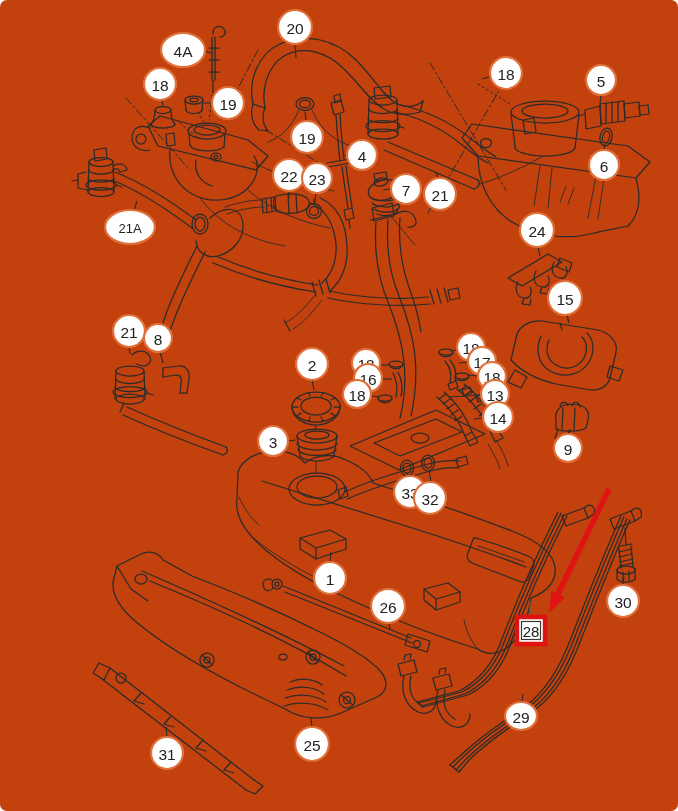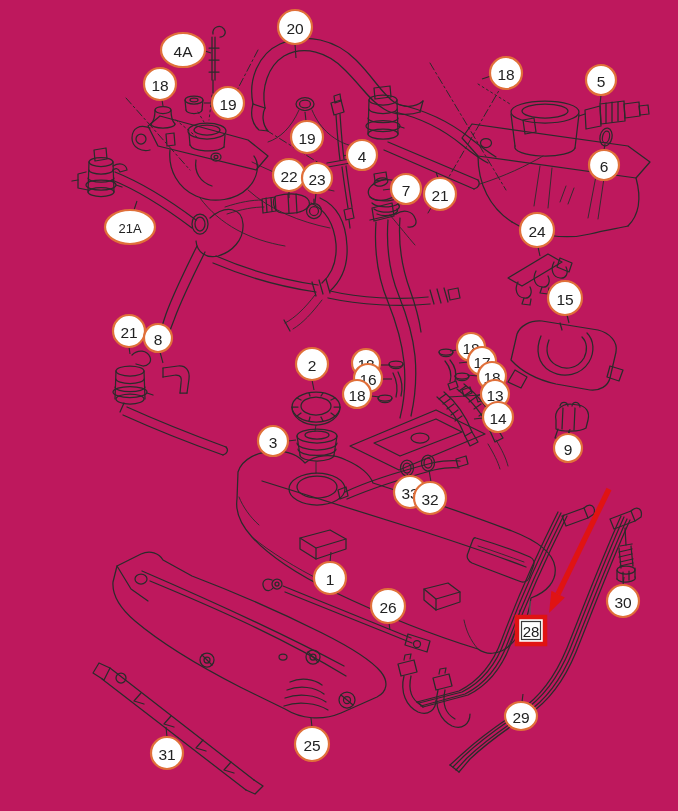--- a/index.html
+++ b/index.html
@@ -1,16 +1,16 @@
 <!DOCTYPE html>
 <html><head>
 <meta charset="utf-8">
 <style>
   html,body{margin:0;padding:0;background:#ffffff;}
-  .stage{position:relative;width:678px;height:811px;background:#be185d;overflow:hidden;}
+  .stage{position:relative;width:678px;height:811px;background:#c2410c;overflow:hidden;border-radius:7px;}
   svg{position:absolute;left:0;top:0;}
   svg text{font-family:"Liberation Sans","DejaVu Sans",sans-serif;}
   #art path,#art ellipse,#art circle,#art line,#art rect,#art polyline{
     fill:none;stroke:#2b2b2b;stroke-width:1.25;stroke-linecap:round;stroke-linejoin:round;}
   #art .dashdot{stroke-dasharray:8 3 2 3;stroke-width:1;}
   #art .dotted{stroke-dasharray:2 3;stroke-width:1;}
   #art .thin{stroke-width:0.9;}
 </style>
 </head>
 <body>

